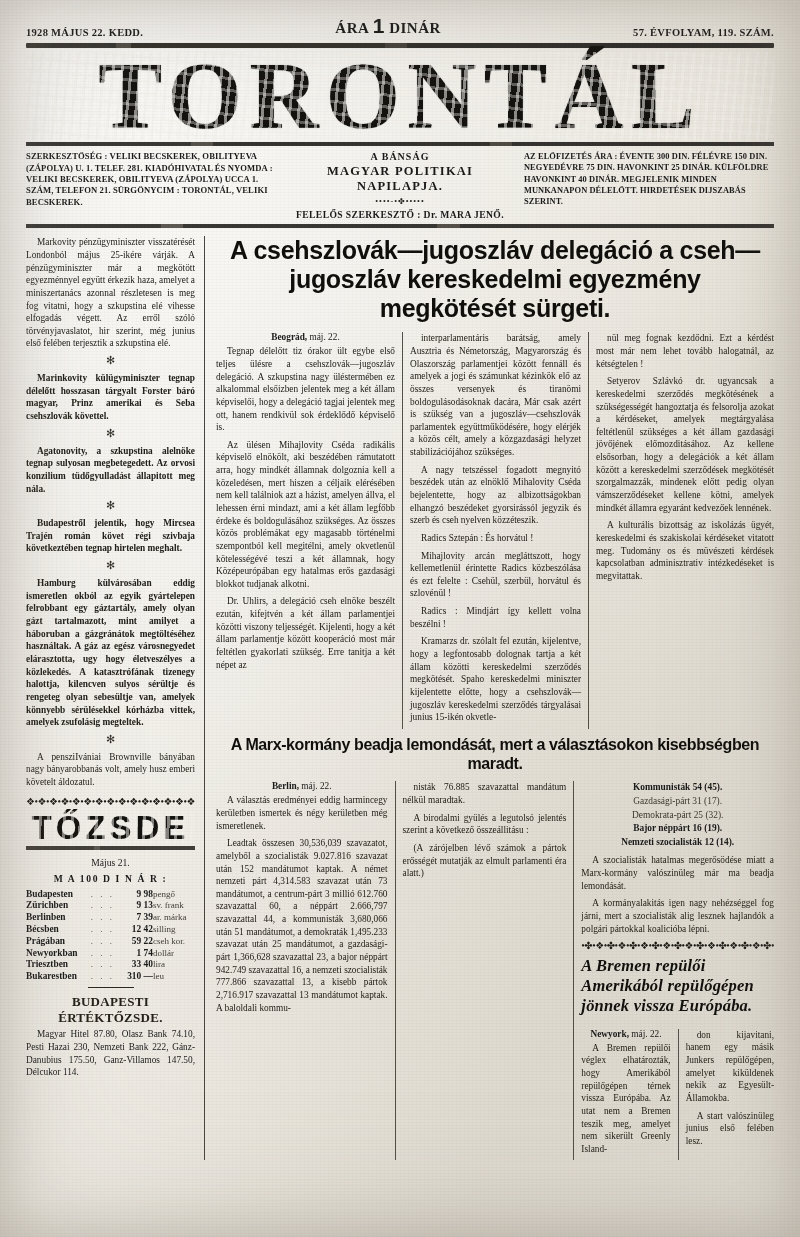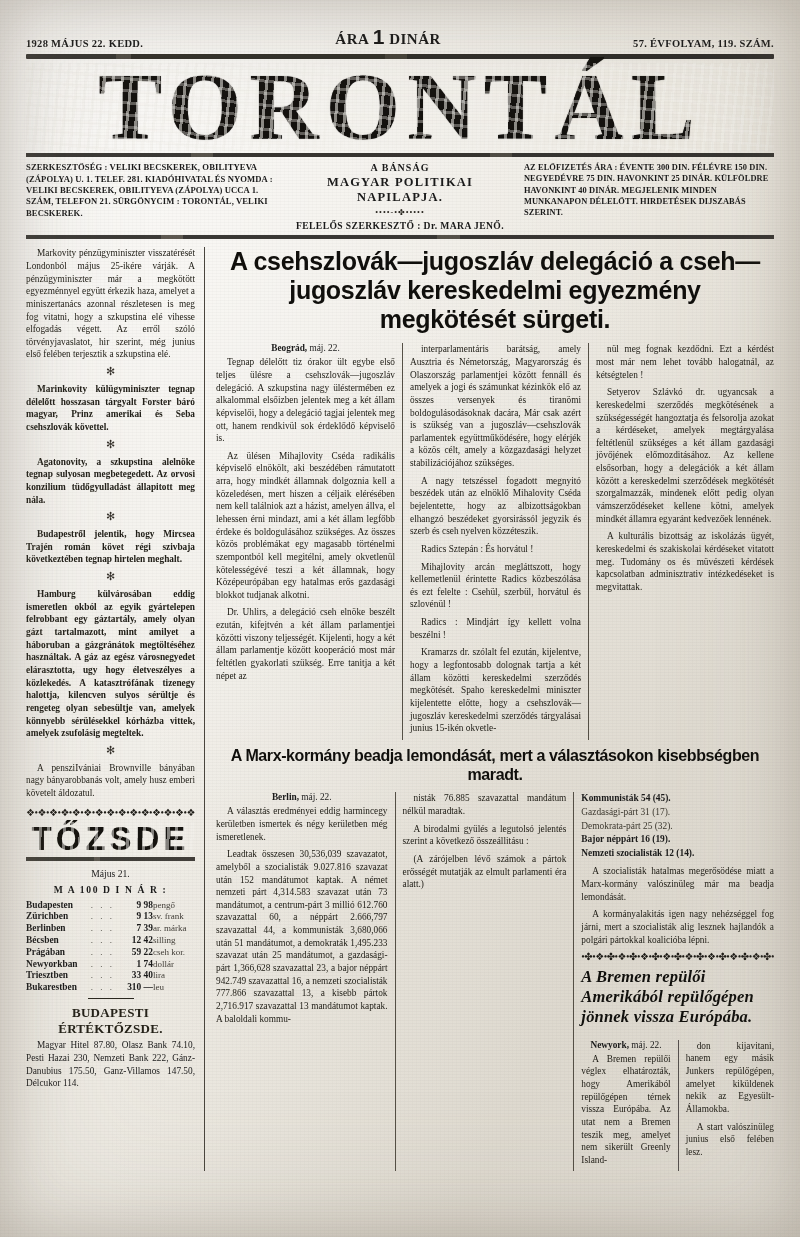--- a/index.html
+++ b/index.html
@@ -35,21 +35,21 @@
   }
   .page{position:absolute;inset:0;z-index:2;padding:0 26px;box-sizing:border-box;}
 
   
   .postal{
     text-align:center;font-size:9.5px;letter-spacing:.2px;
     margin-top:60px;color:#2a2a28;
   }
   .issueline{
     display:flex;align-items:flex-end;justify-content:space-between;
-    margin-top:25px;font-size:10.5px;font-weight:bold;letter-spacing:.3px;
+    margin-top:14px;font-size:10.5px;font-weight:bold;letter-spacing:.3px;
     color:#171717;
   }
   .price{font-size:15px;font-weight:bold;letter-spacing:.5px;text-align:left;flex:0 0 auto;}
   .price .big{font-size:21px;font-weight:bold;font-family:"Liberation Sans",sans-serif;}
   .rule-thick{
     height:5px;margin-top:5px;
     background:linear-gradient(90deg,#1d1b18 0 12%,#39352e 12% 14%,#17150f 14% 48%,#2e2a23 48% 51%,#141210 51% 100%);
     opacity:.88;
     border-radius:1px;
   }
@@ -161,21 +161,21 @@
   .bet-body{font-size:9.3px;line-height:1.36;text-align:justify;text-indent:11px;}
 
   
   .headline2{
     text-align:center;font-weight:bold;
     font-family:"Liberation Sans",sans-serif;
     font-size:16px;line-height:1.17;letter-spacing:-.4px;
     color:#100f0c;margin:7px 0 8px 0;
   }
   .partylist{font-size:9.4px;line-height:1.45;}
-  .partylist div{white-space:nowrap;}
+  .partylist div{white-space:nowrap;text-align:center;}
   .partylist .bold{font-weight:bold;}
 
   
   .dotrule2{
     text-align:center;font-size:10px;letter-spacing:-.5px;line-height:1;
     margin:6px 0 5px 0;color:#1d1b16;overflow:hidden;white-space:nowrap;
   }
   .headline3{
     font-weight:bold;font-style:italic;
     font-family:"Liberation Serif",serif;

